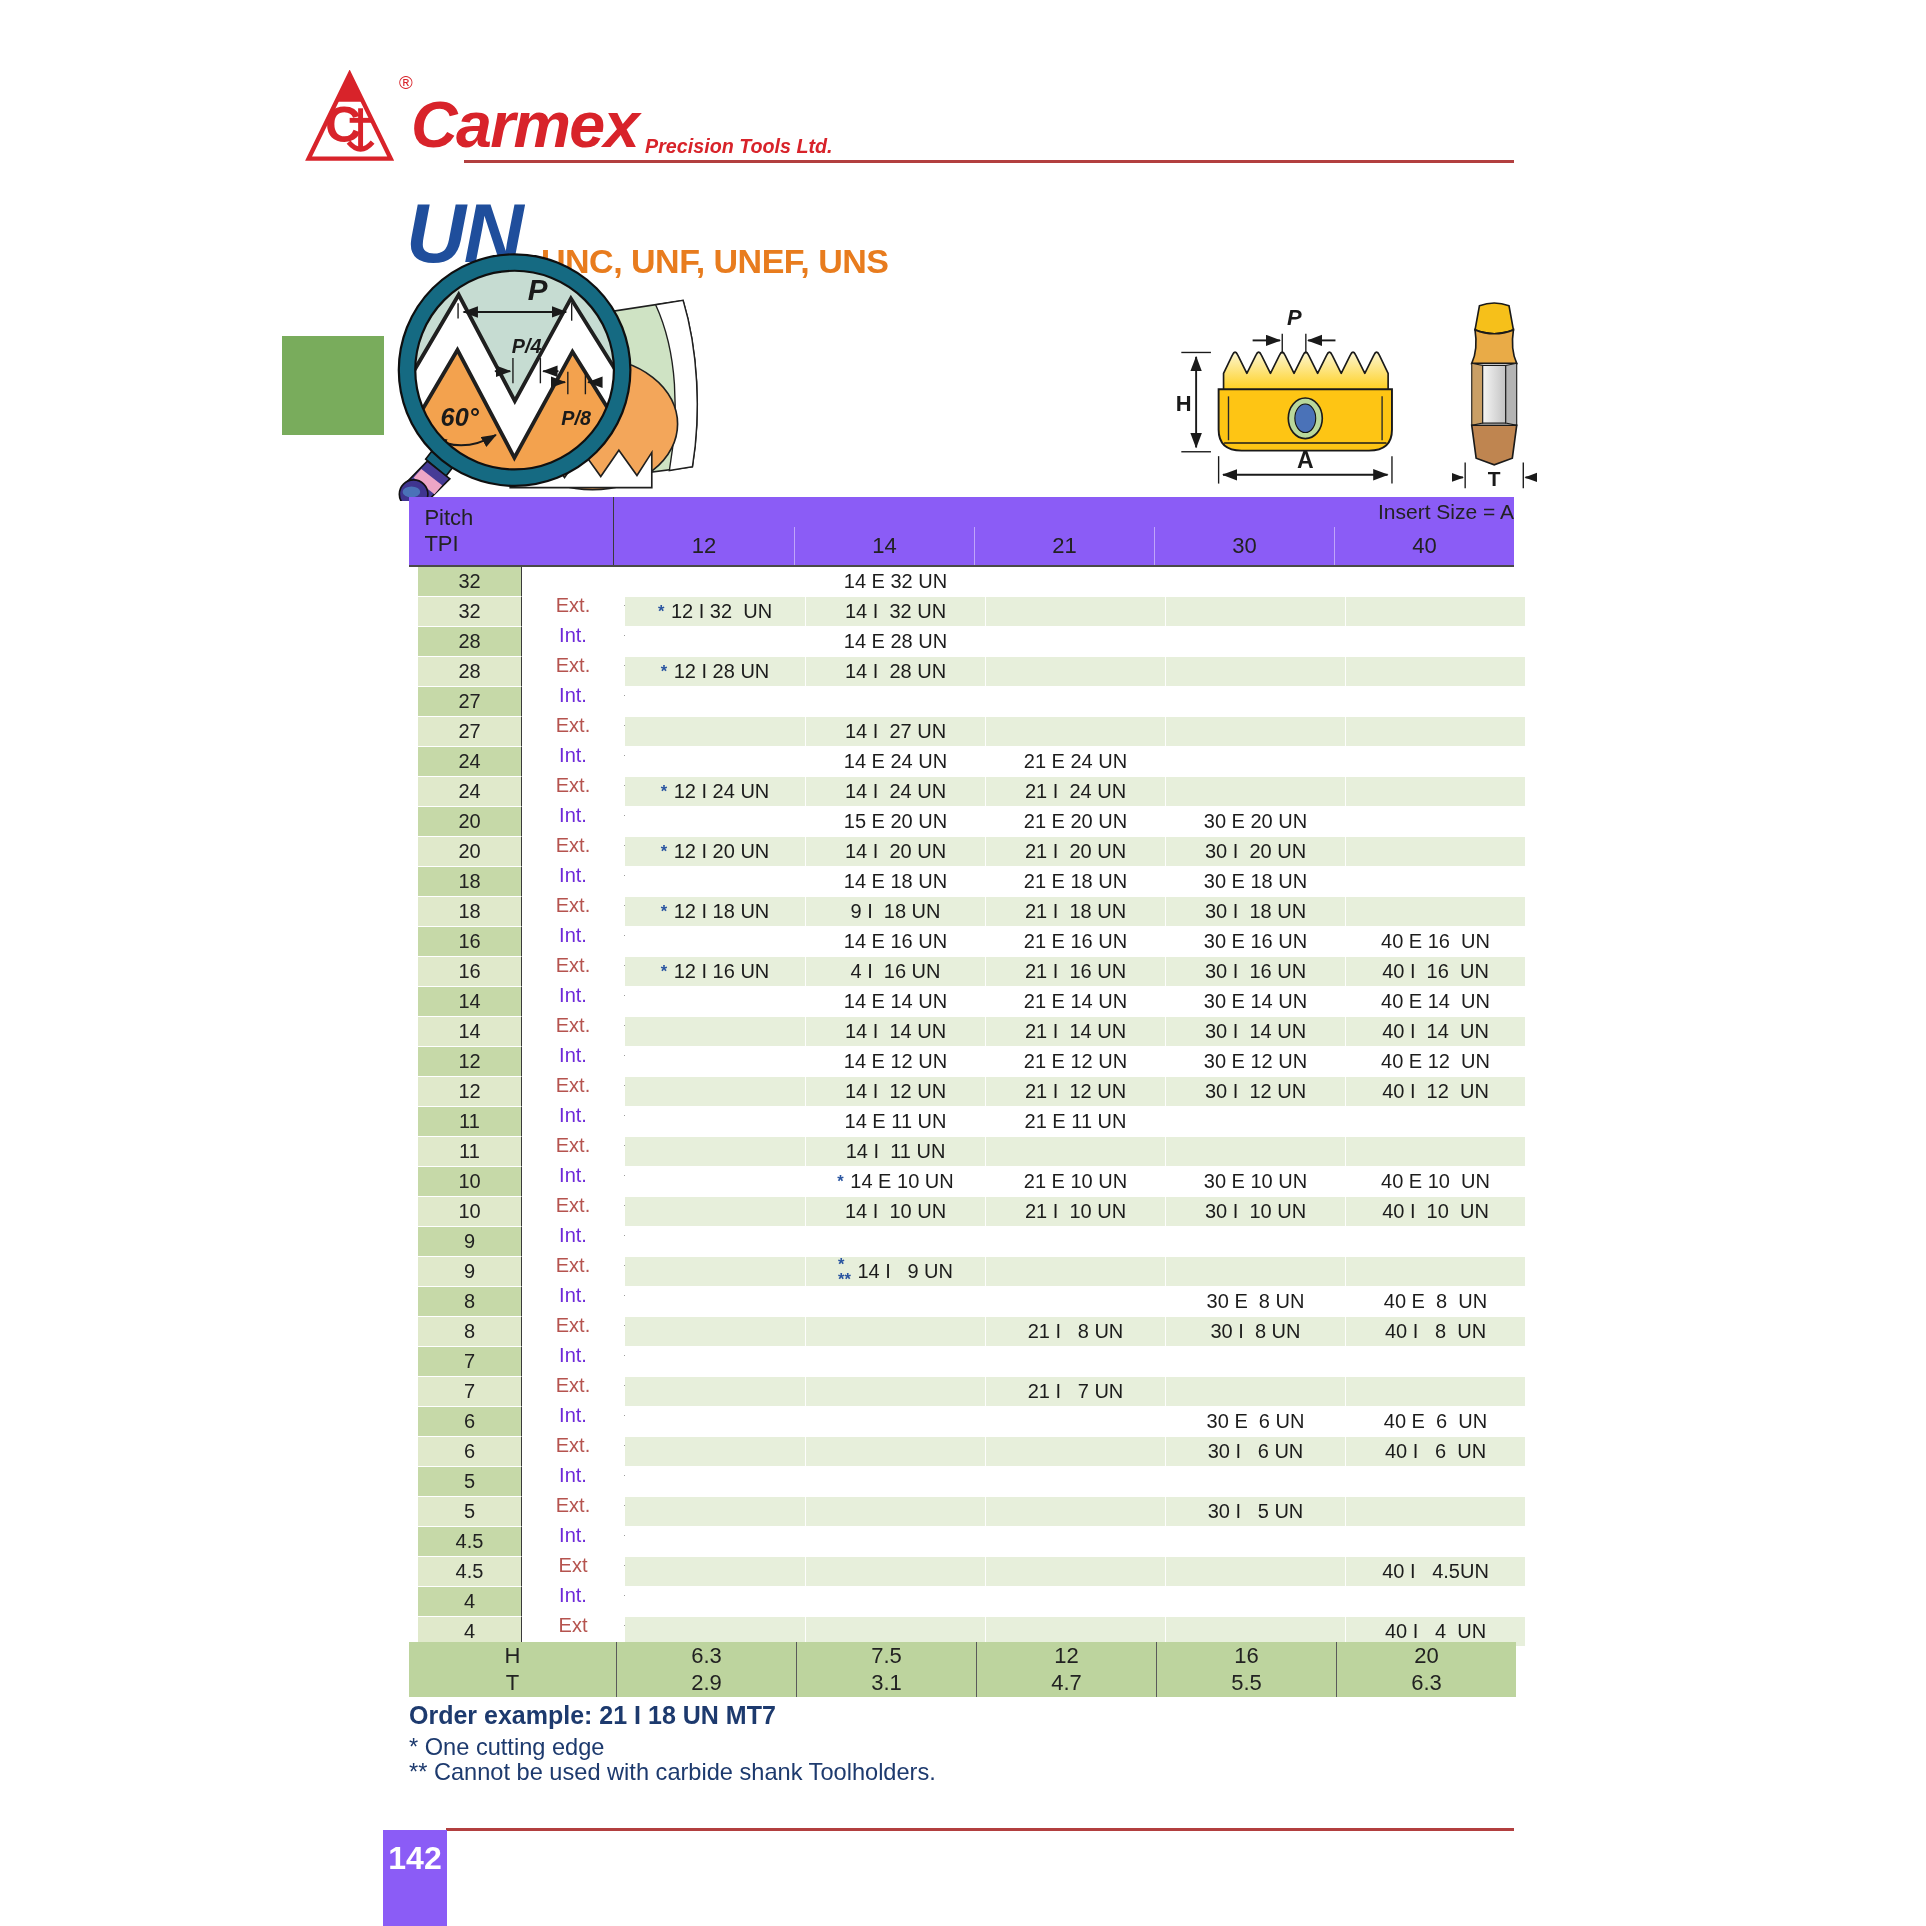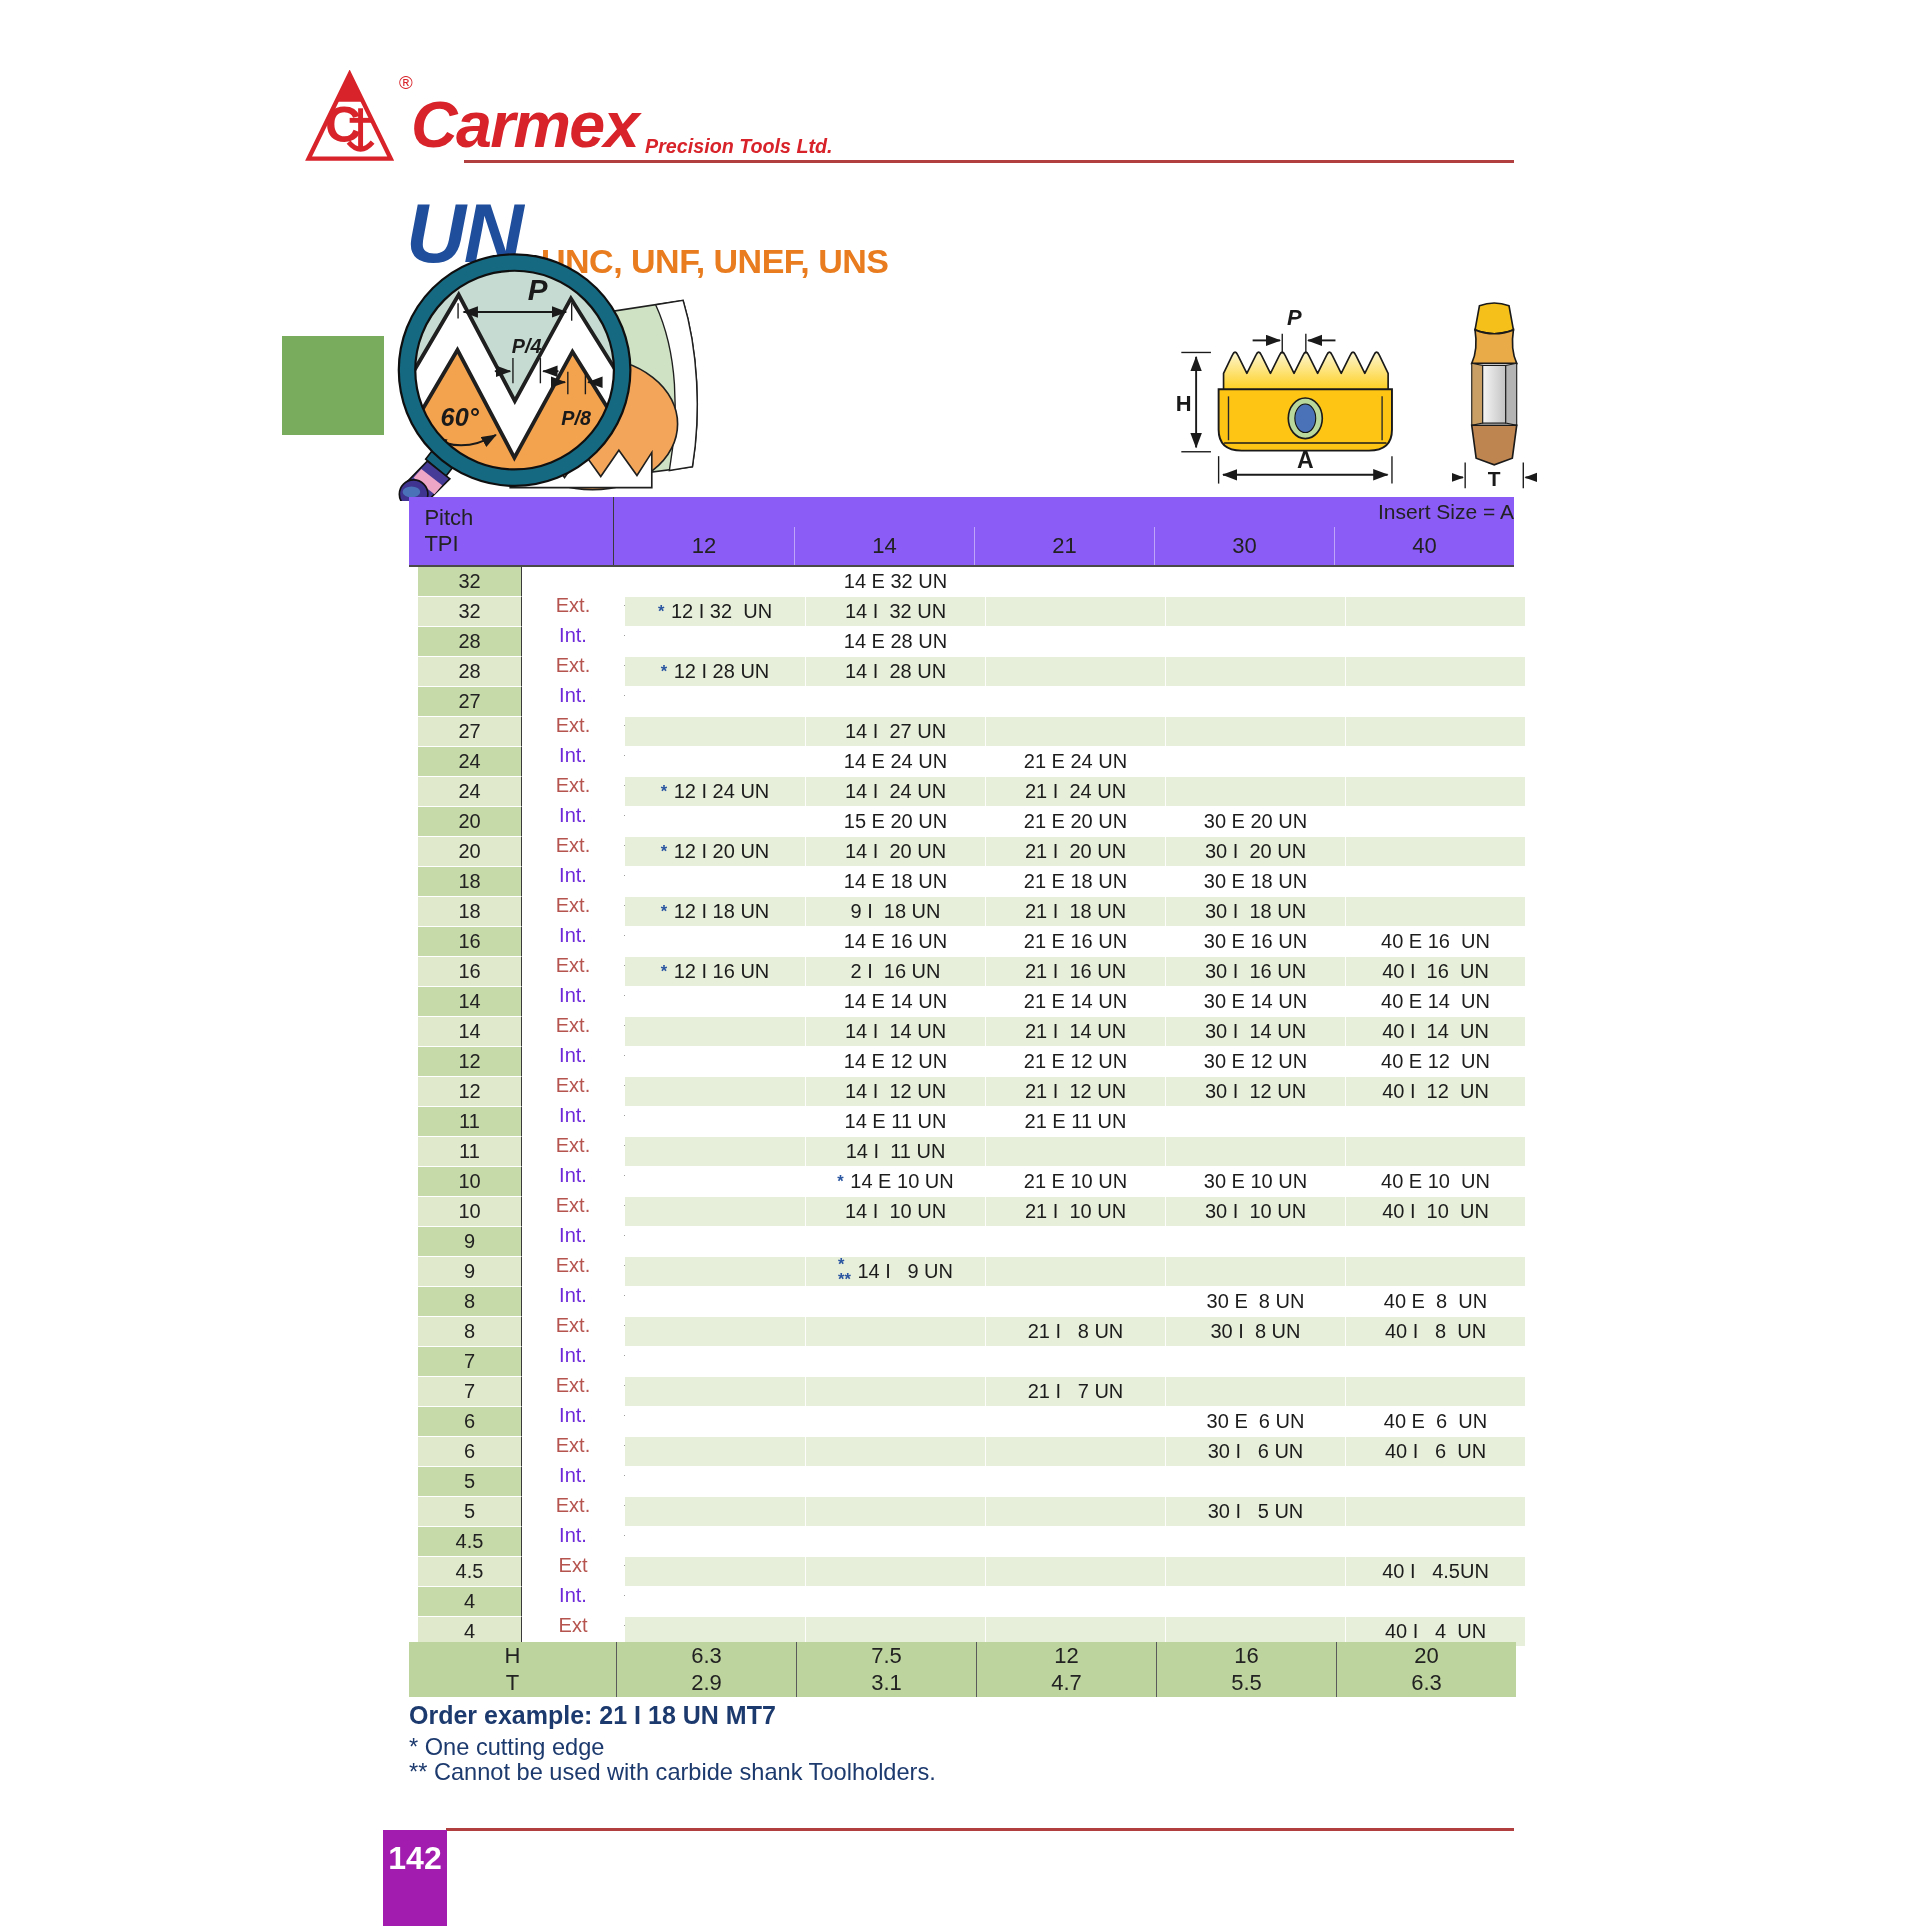--- a/index.html
+++ b/index.html
@@ -54,21 +54,21 @@
     color:#222;box-sizing:border-box;}
   .fcell.fval{border-left:1.1px solid #5a5a5a;}
 
   
   .order-example{left:409px;top:1701px;font-size:25px;font-weight:700;color:#1d3a6e;}
   .fn1{left:409px;top:1734px;font-size:23.6px;color:#1d3a6e;}
   .fn2{left:409px;top:1759px;font-size:23.6px;color:#1d3a6e;}
 
   
   .rule-bottom{left:446px;top:1828px;width:1068px;height:3.3px;background:#b23f3f;}
-  .page-box{left:383px;top:1830px;width:64px;height:96px;background:#a21caf;
+  .page-box{left:383px;top:1830px;width:64px;height:96px;background:#8b5cf6;
     display:flex;justify-content:center;}
   .page-num{margin-top:10px;font-size:32px;font-weight:700;color:#fff;}
 
   svg text{font-family:"Liberation Sans",sans-serif;}
   svg .dim{font-weight:700;fill:#1a1a1a;}
 </style>
 </head>
 <body>
 
 <div class="page">
@@ -394,21 +394,21 @@
       </div>
       <div class="cell pitch int">16</div>
       <div class="cell type int">Int.</div>
       <div class="cell data int">
         <div class="mark">
           <span>*</span>
         </div>
         <span class="txt">12 I 16 UN</span>
       </div>
       <div class="cell data int sep">
-        <span class="txt">2 I  16 UN</span>
+        <span class="txt">4 I  16 UN</span>
       </div>
       <div class="cell data int sep">
         <span class="txt">21 I  16 UN</span>
       </div>
       <div class="cell data int sep">
         <span class="txt">30 I  16 UN</span>
       </div>
       <div class="cell data int sep">
         <span class="txt">40 I  16  UN</span>
       </div>

